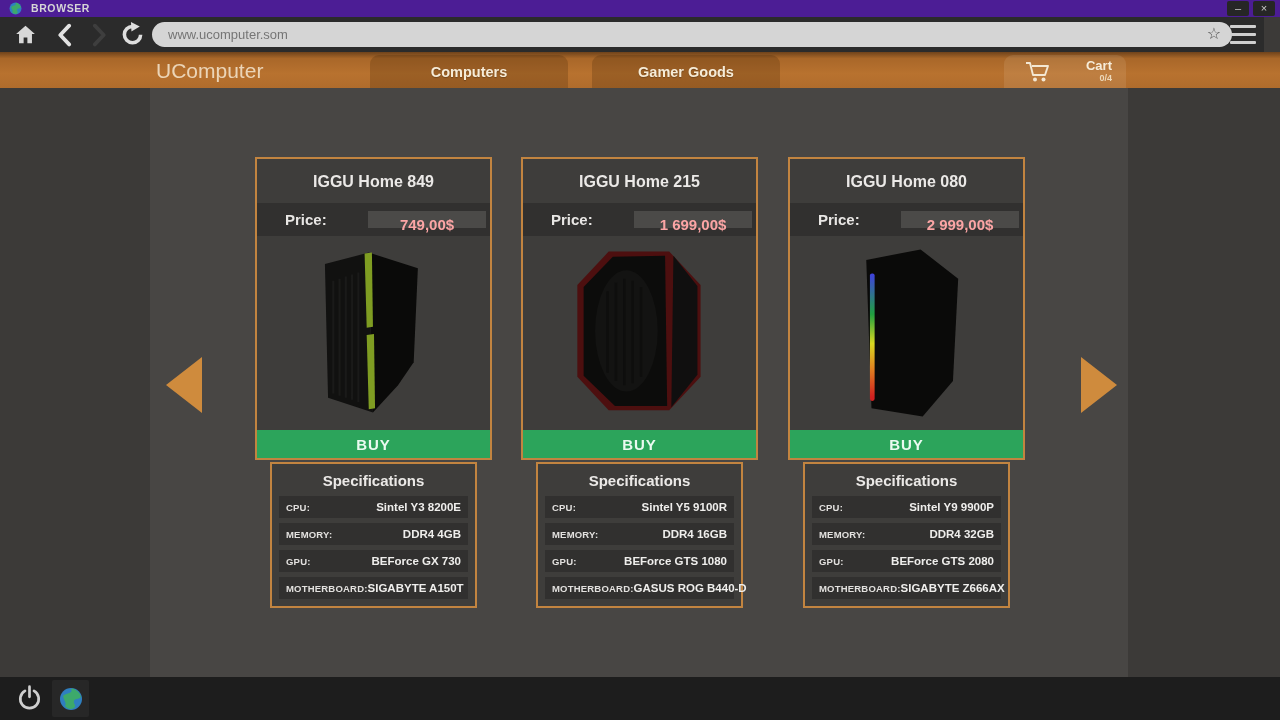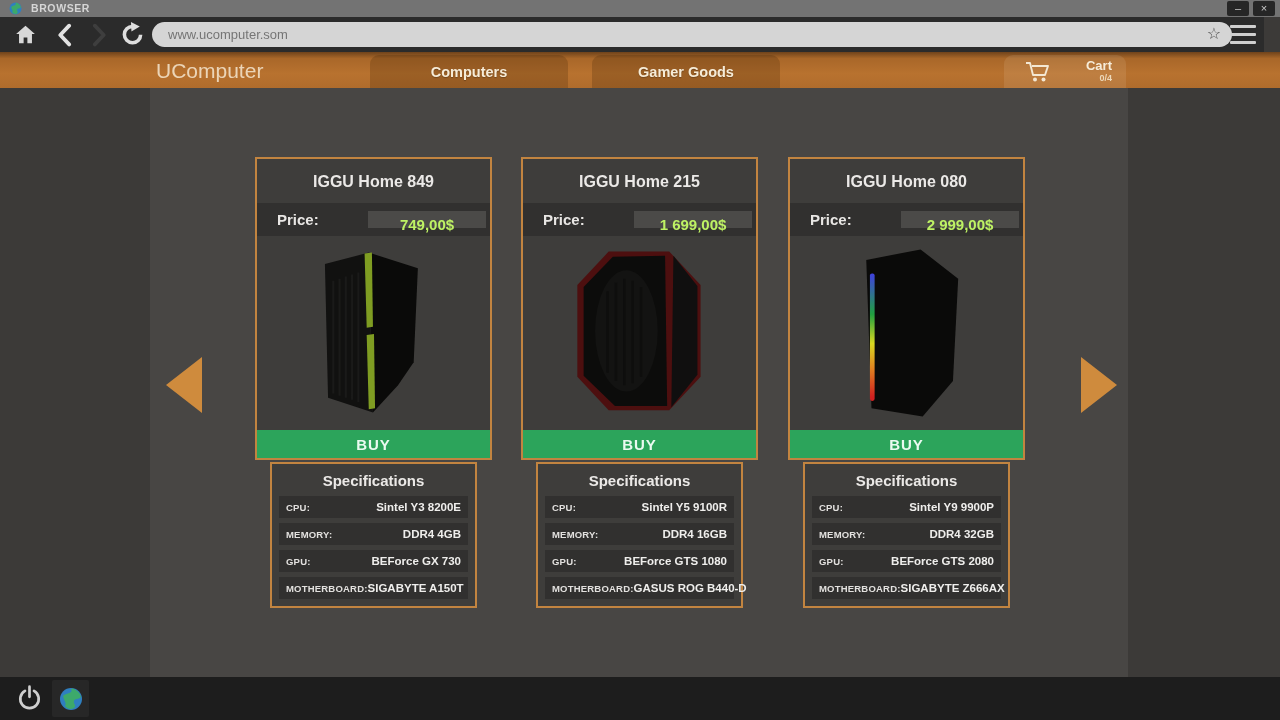--- a/index.html
+++ b/index.html
@@ -1,21 +1,21 @@
 <!DOCTYPE html>
 <html><head>
 <meta charset="utf-8">
 <style>
   * { margin:0; padding:0; box-sizing:border-box; }
   html,body { width:1280px; height:720px; overflow:hidden; background:#2a2a2a; }
   body { font-family:"Liberation Sans", sans-serif; }
   .screen { position:absolute; top:0; left:0; width:1280px; height:720px; background:#3c3a38; overflow:hidden; }
 
   
-  .titlebar { position:absolute; top:0; left:0; width:1280px; height:17px; background:#737373; }
+  .titlebar { position:absolute; top:0; left:0; width:1280px; height:17px; background:#4c1d95; }
   .titlebar .logo { position:absolute; left:9px; top:2px; width:13px; height:13px; }
   .titlebar .win-title { position:absolute; left:31px; top:2px; font-size:10.5px; font-weight:bold; letter-spacing:.6px; color:#d6d6d6; }
   .win-btn { position:absolute; top:1px; width:22px; height:15px; background:#262626; border-radius:2px; color:#c9c9c9; font-size:11px; line-height:14px; text-align:center; cursor:default; }
   .win-btn.min { right:31px; }
   .win-btn.close { right:5px; }
 
   
   .toolbar { position:absolute; top:17px; left:0; width:1264px; height:35px; background:#2b2b2b; }
   .tool-icon { position:absolute; top:5px; width:25px; height:25px; }
   .home-i { left:13px; }
@@ -51,22 +51,22 @@
   .arrow-left  { left:166px; top:357px; border-top:28px solid transparent; border-bottom:28px solid transparent; border-right:36px solid #cf8b3d; }
   .arrow-right { left:1081px; top:357px; border-top:28px solid transparent; border-bottom:28px solid transparent; border-left:36px solid #cf8b3d; }
 
   
   .product-col { position:absolute; top:157px; width:237px; }
   .col-0 { left:255px; } .col-1 { left:521px; } .col-2 { left:788px; }
 
   .card { width:237px; height:303px; background:#3e3d3b; border:2px solid #c28440; }
   .card-title { height:44px; line-height:46px; text-align:center; font-size:16px; font-weight:bold; color:#ebe9e7; }
   .price-row { height:33px; background:#31302f; display:flex; align-items:center; }
-  .price-label { margin-left:20px; font-size:15px; font-weight:bold; color:#e8e6e4; }
-  .price-value { margin-left:auto; margin-right:4px; width:118px; height:17px; background:#4b4a48; color:#bef264;
+  .price-label { margin-left:28px; font-size:15px; font-weight:bold; color:#e8e6e4; }
+  .price-value { margin-left:auto; margin-right:4px; width:118px; height:17px; background:#4b4a48; color:#fca5a5;
                  font-size:15px; font-weight:bold; text-align:center; line-height:27px; }
   .product-image { height:194px; display:flex; align-items:center; justify-content:center; }
   .buy-btn { display:block; width:100%; height:28px; background:#2ca45b; border:none; color:#eafaf0;
              font-family:"Liberation Sans", sans-serif; font-size:15px; font-weight:bold; letter-spacing:1px; cursor:pointer; }
 
   
   .specs { margin:2px auto 1px; width:207px; height:146px; background:#3e3d3b; border:2px solid #c28440; }
   .specs-title { height:32px; line-height:34px; text-align:center; font-size:15px; font-weight:bold; color:#ebe9e7; }
   .spec-row { margin:0 7px 5px; height:22px; background:#31302f; display:flex; align-items:center; justify-content:space-between; padding:0 7px; }
   .spec-label { font-size:9.5px; font-weight:bold; color:#e3e1df; letter-spacing:.2px; white-space:nowrap; }

